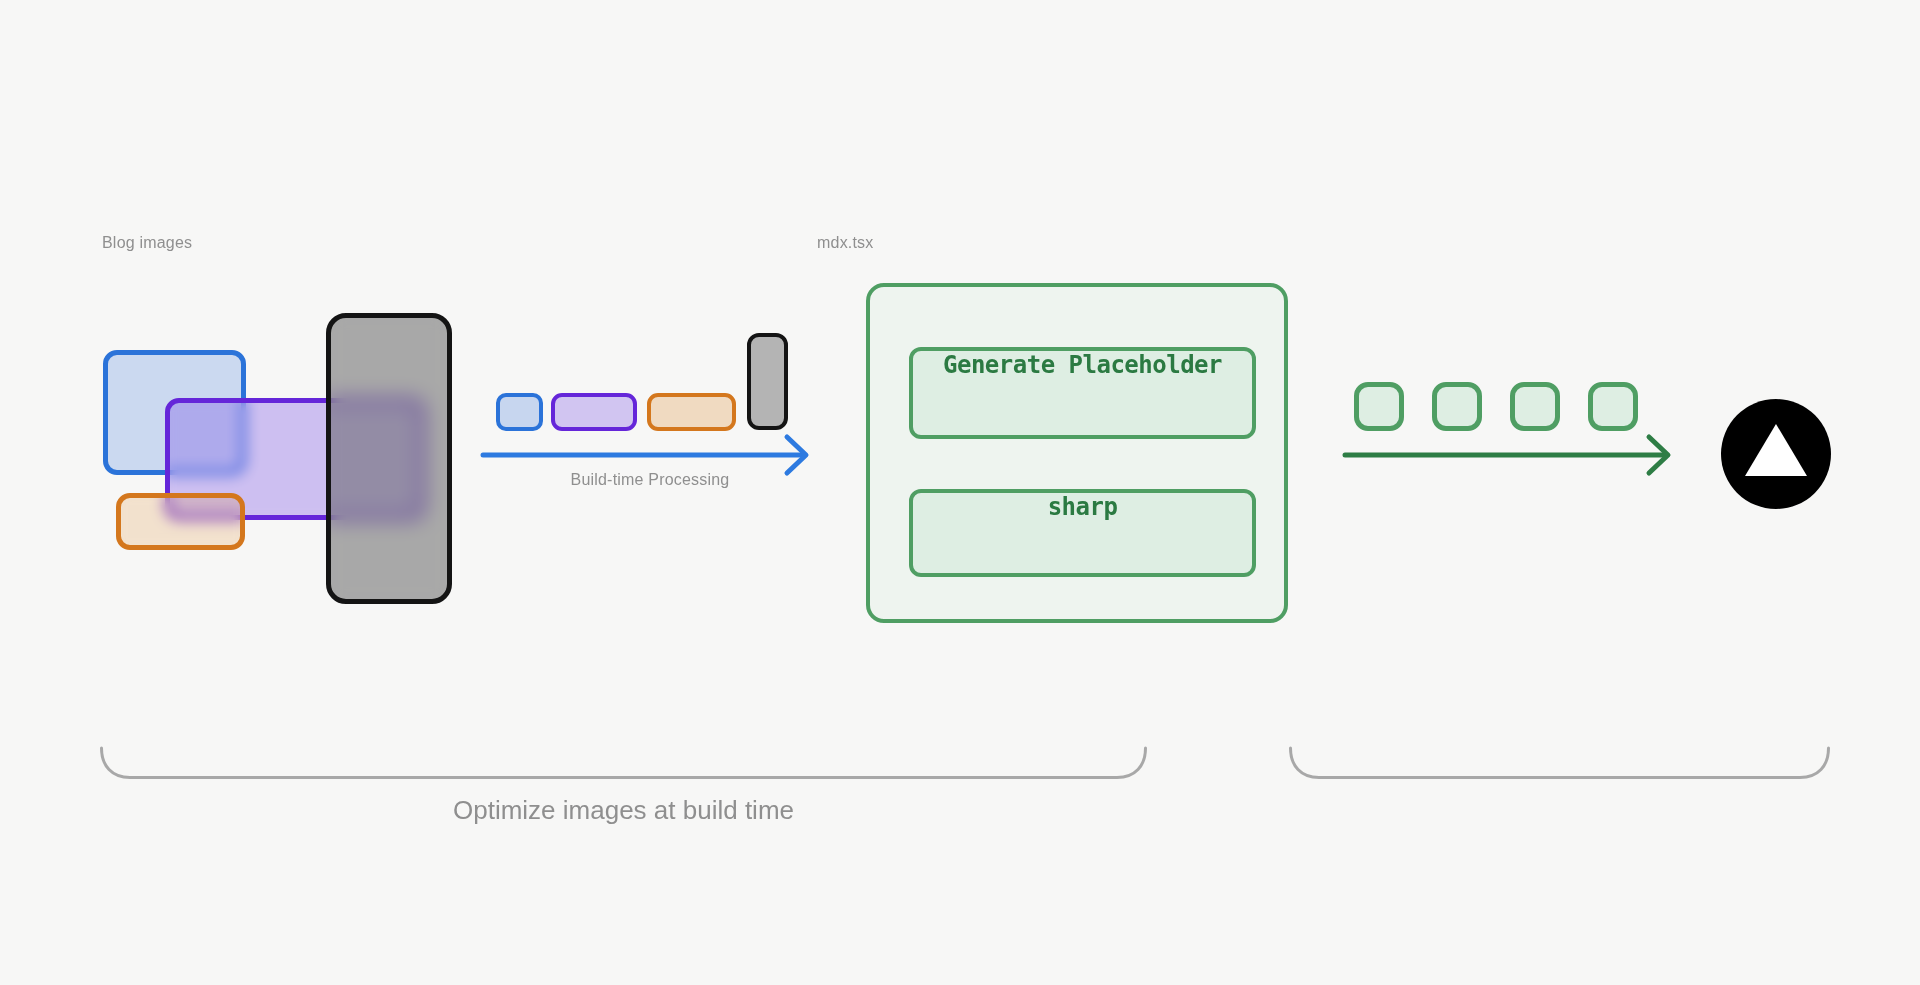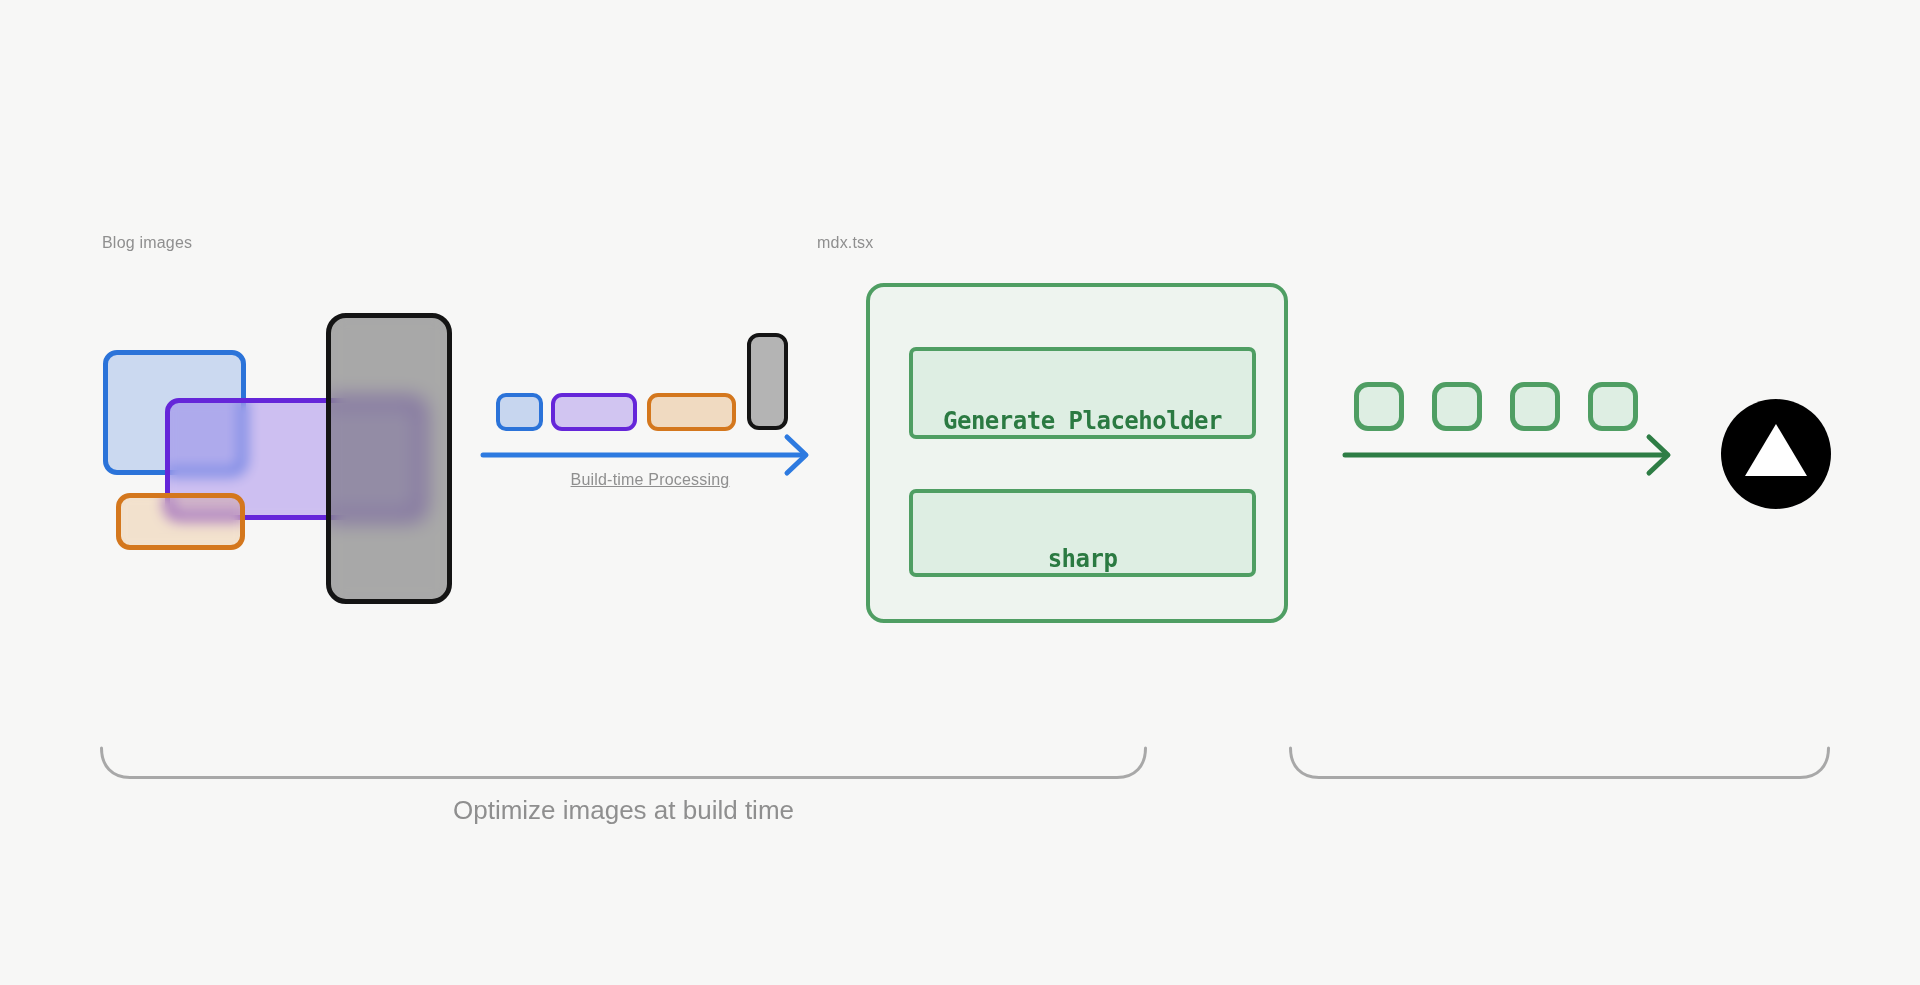--- a/index.html
+++ b/index.html
@@ -28,27 +28,27 @@
 
   
   .sm-blue{left:496px;top:393px;width:47px;height:38px;border:4px solid var(--blue);border-radius:10px;background:rgba(70,126,222,.27);}
   .sm-purple{left:551px;top:393px;width:86px;height:38px;border:4px solid var(--purple);border-radius:11px;background:rgba(109,63,229,.27);}
   .sm-orange{left:647px;top:393px;width:89px;height:38px;border:4px solid var(--orange);border-radius:11px;background:rgba(217,119,6,.22);}
   .sm-gray{left:747px;top:333px;width:41px;height:97px;border:4px solid var(--black);border-radius:12px;background:#b4b4b4;}
 
   .arrow{position:absolute;}
   .arrow-blue{left:480px;top:433px;color:var(--arrow-blue);}
   .arrow-green{left:1342px;top:433px;color:var(--arrow-green);}
-  .arrow-label{position:absolute;left:480px;top:471px;width:340px;text-align:center;text-decoration:underline;}
+  .arrow-label{position:absolute;left:480px;top:471px;width:340px;text-align:center;}
 
   
   .mdx-box{position:absolute;left:866px;top:283px;width:422px;height:340px;
     border:4px solid var(--green-border);border-radius:18px;background:var(--green-fill);}
   .step{position:absolute;left:39px;width:347px;border:4px solid var(--green-border);
-    border-radius:7px;background:var(--green-inner);display:flex;align-items:flex-end;justify-content:center;}
+    border-radius:12px;background:var(--green-inner);display:flex;align-items:flex-start;justify-content:center;}
   .step-1{top:60px;height:92px;}
   .step-2{top:202px;height:88px;}
   .code{font-family:"DejaVu Sans Mono","Liberation Mono",monospace;font-weight:bold;
     font-size:24px;letter-spacing:-.5px;color:var(--green-text);}
 
   
   .chunk{position:absolute;top:382px;width:50px;height:49px;border:5px solid var(--green-border);
     border-radius:14px;background:var(--green-inner);}
   .chunk-1{left:1354px;} .chunk-2{left:1432px;} .chunk-3{left:1510px;} .chunk-4{left:1588px;}
 

